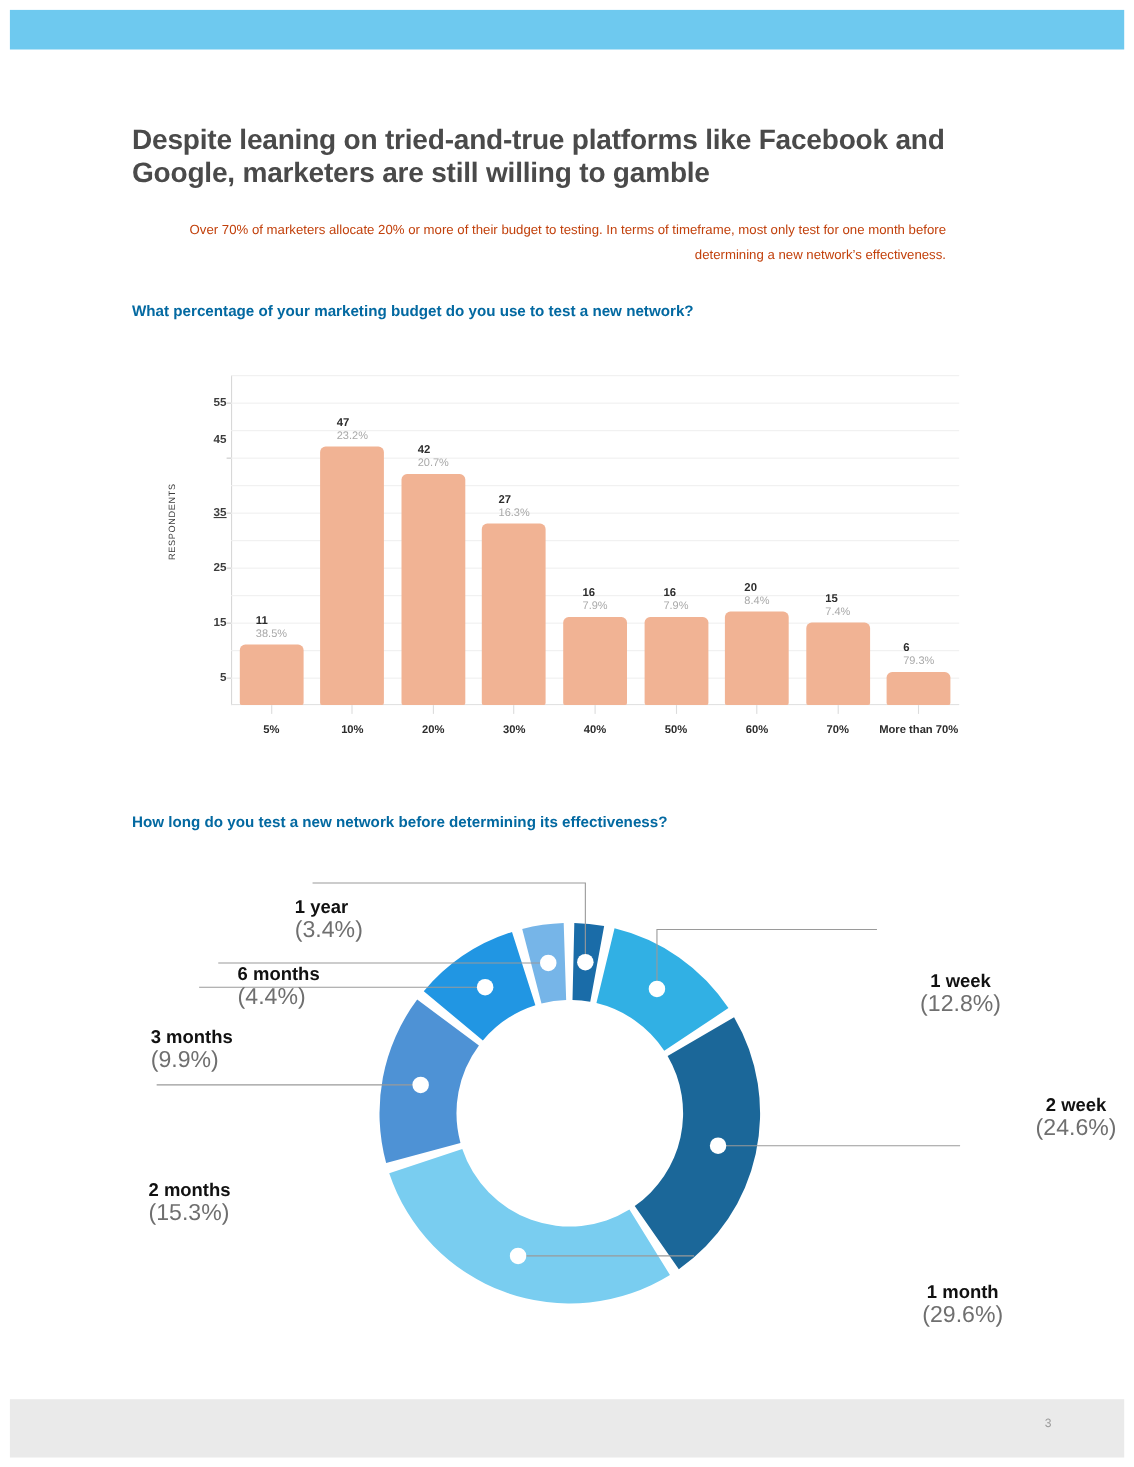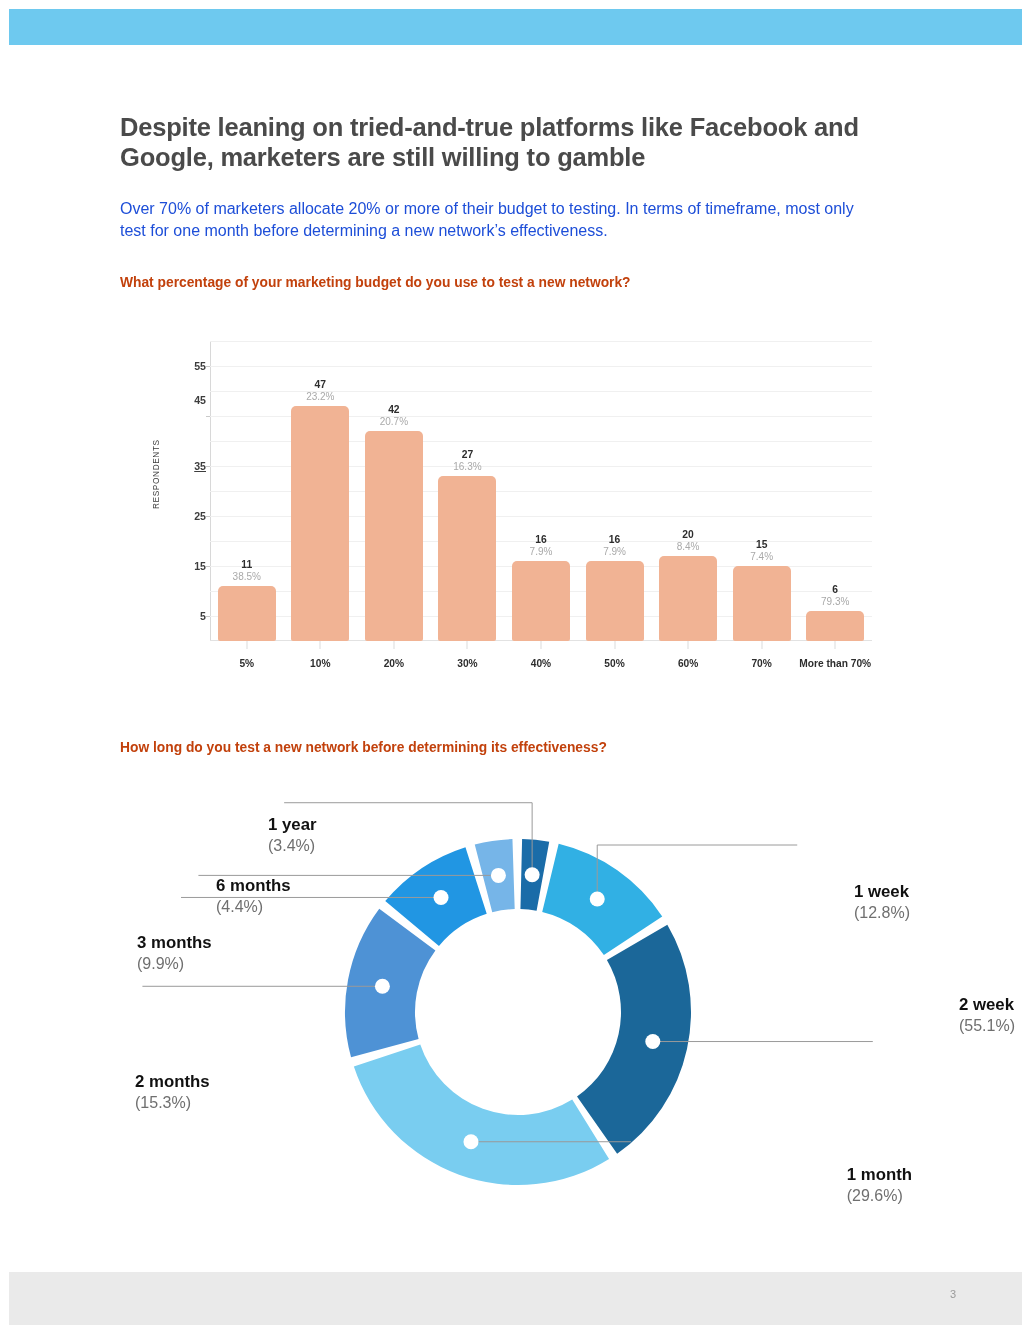--- a/index.html
+++ b/index.html
@@ -35,31 +35,32 @@
     font-weight: bold;
     line-height: 30px;
     color: #4a4a4a;
     letter-spacing: -0.2px;
   }
   #page-subtitle {
     position: absolute;
     left: 120px;
     top: 198px;
     width: 740px;
-    font-size: 16px;
+    font-size: 12px;
     line-height: 22px;
-    color: #1d4ed8;
+    color: #c2410c;
+    text-align: right;
   }
 
   .section-question {
     position: absolute;
     left: 120px;
     font-size: 13.8px;
     font-weight: bold;
-    color: #c2410c;
+    color: #0369a1;
   }
   #q1 { top: 275px; }
   #q2 { top: 740px; }
 
   
   #bar-chart {
     position: absolute;
     left: 150px;
     top: 336px;
     width: 730px;
@@ -136,21 +137,20 @@
     left: 50%;
     transform: translateX(-50%);
     width: 58px;
     background: #f1b394;
     border-radius: 5px 5px 2px 2px;
   }
   .bar-value {
     position: absolute;
     left: 50%;
     transform: translateX(-50%);
-    text-align: center;
     white-space: nowrap;
   }
   .bar-value .v-count {
     display: block;
     font-size: 10.3px;
     font-weight: bold;
     color: #2d2d2d;
     line-height: 12px;
   }
   .bar-value .v-pct {
@@ -194,25 +194,25 @@
   }
   .donut-label .dl-name {
     display: block;
     font-size: 16.8px;
     font-weight: bold;
     color: #111111;
     line-height: 20px;
   }
   .donut-label .dl-pct {
     display: block;
-    font-size: 16px;
+    font-size: 21px;
     color: #6f6f6f;
     line-height: 22px;
   }
-  .donut-label.align-right { text-align: left; }
+  .donut-label.align-right { text-align: center; }
   .donut-label.align-left  { text-align: left; }
 
   
   #footer {
     position: absolute;
     left: 9px;
     top: 1272px;
     width: 1013px;
     height: 53px;
     background: #eaeaea;
@@ -380,21 +380,21 @@
       <polyline points="412.13745329709525,84.72606797256645 412.13745329709525,12.726067972566455 164.13745329709525,12.726067972566455" fill="none" stroke="#9a9a9a" stroke-width="1"></polyline>
       <circle cx="412.13745329709525" cy="84.72606797256645" r="7.5" fill="#ffffff"></circle>
     </svg>
   <div id="donut-labels-host">
       <div class="donut-label align-right" style="left: auto; top: 92px; right: 0px;">
         <span class="dl-name">1 week</span>
         <span class="dl-pct">(12.8%)</span>
       </div>
       <div class="donut-label align-right" style="left: auto; top: 205px; right: -105px;">
         <span class="dl-name">2 week</span>
-        <span class="dl-pct">(55.1%)</span>
+        <span class="dl-pct">(24.6%)</span>
       </div>
       <div class="donut-label align-right" style="left: auto; top: 375px; right: -2px;">
         <span class="dl-name">1 month</span>
         <span class="dl-pct">(29.6%)</span>
       </div>
       <div class="donut-label align-left" style="left: 15px; top: 282px;">
         <span class="dl-name">2 months</span>
         <span class="dl-pct">(15.3%)</span>
       </div>
       <div class="donut-label align-left" style="left: 17px; top: 143px;">

